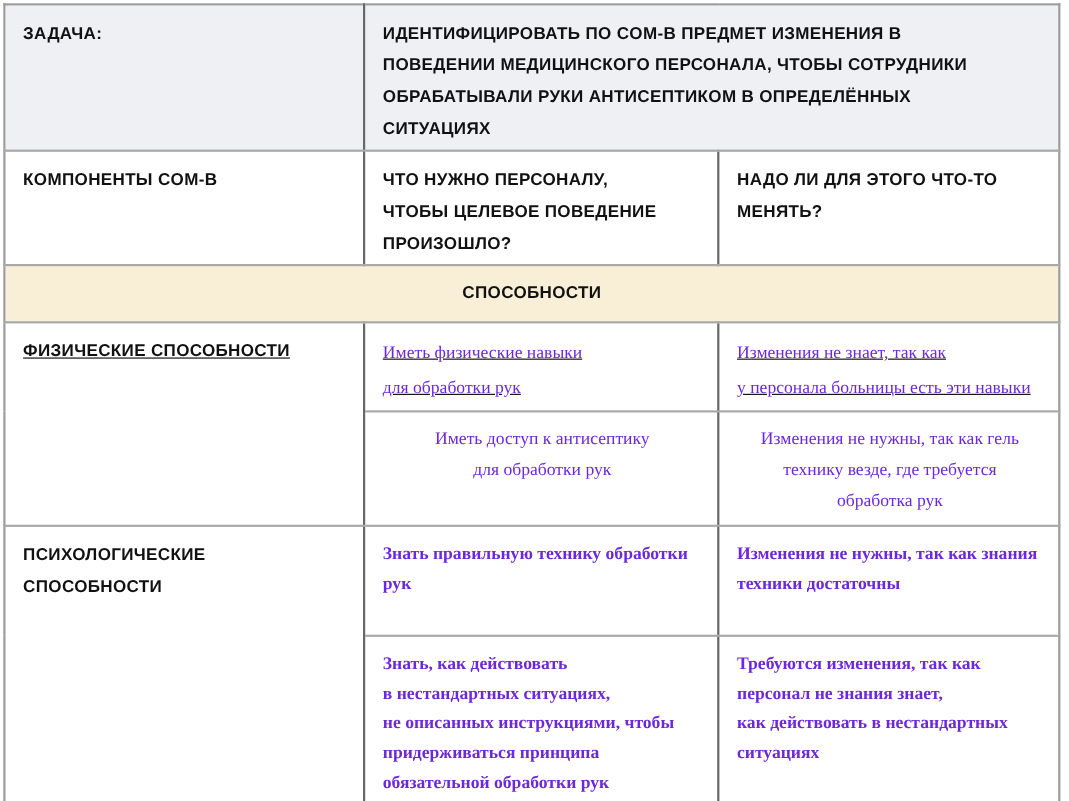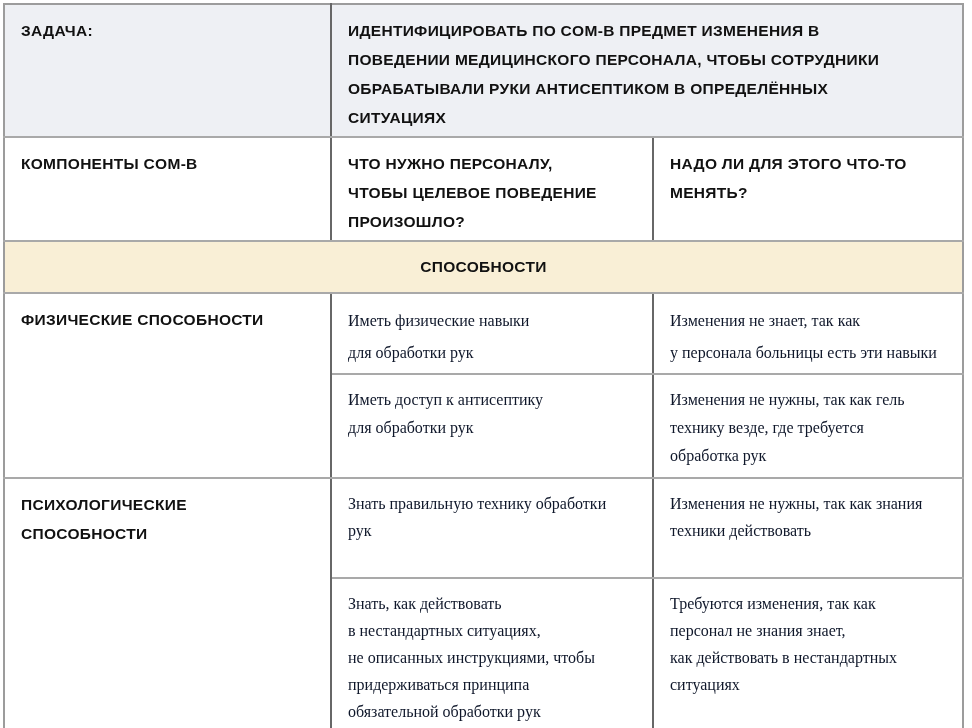--- a/index.html
+++ b/index.html
@@ -43,43 +43,43 @@
     font-weight: 700;
     font-size: 15.5px;
     line-height: 29px;
     letter-spacing: 0.3px;
     color: #111111;
     white-space: pre-line;
   }
   .body-cell {
     font-family: "Liberation Serif", "DejaVu Serif", serif;
     font-size: 16px;
-    color: #0f172a;
+    color: #6d28d9;
     white-space: pre-line;
   }
   tr.lh-lg .body-cell { line-height: 32px; }
-  tr.lh-md .body-cell { line-height: 28px; }
-  tr.lh-sm .body-cell { line-height: 27px; }
+  tr.lh-md .body-cell { line-height: 28px; text-align: center; }
+  tr.lh-sm .body-cell { line-height: 27px; font-weight: bold; }
 
   tr.task-row td, tr.task-row th { background: var(--task_bg, #eef0f4); }
   tr.section-row td {
     background: var(--section_bg, #f9efd6);
     text-align: center;
     vertical-align: middle;
     padding: 0;
     line-height: 50px;
   }
   tr.next-section-row td {
     background: var(--section_bg, #f9efd6);
     padding: 0;
   }
   .h-r1  { height: 130px; }
   .h-r2  { height: 80px; }
   .h-r3  { height: 50px; }
-  .h-r4  { height: 78px; }
+  .h-r4  { height: 78px; text-decoration: underline; }
   .h-r5  { height: 104px; }
   .h-r6  { height: 100px; }
   .h-r7  { height: 150px; border-radius: 12px; }
   .h-r8  { height: 40px; }
 </style>
 </head>
 <body>
 
 <div class="stage">
   <table class="comb">
@@ -126,21 +126,21 @@
 технику везде, где требуется
 обработка рук</td>
     </tr>
 
     <tr class="lh-sm h-r6">
       <td class="hd" rowspan="2">ПСИХОЛОГИЧЕСКИЕ
 СПОСОБНОСТИ</td>
       <td class="body-cell">Знать правильную технику обработки
 рук</td>
       <td class="body-cell">Изменения не нужны, так как знания
-техники действовать</td>
+техники достаточны</td>
     </tr>
 
     <tr class="lh-sm h-r7">
       <td class="body-cell">Знать, как действовать
 в нестандартных ситуациях,
 не описанных инструкциями, чтобы
 придерживаться принципа
 обязательной обработки рук</td>
       <td class="body-cell">Требуются изменения, так как
 персонал не знания знает,

